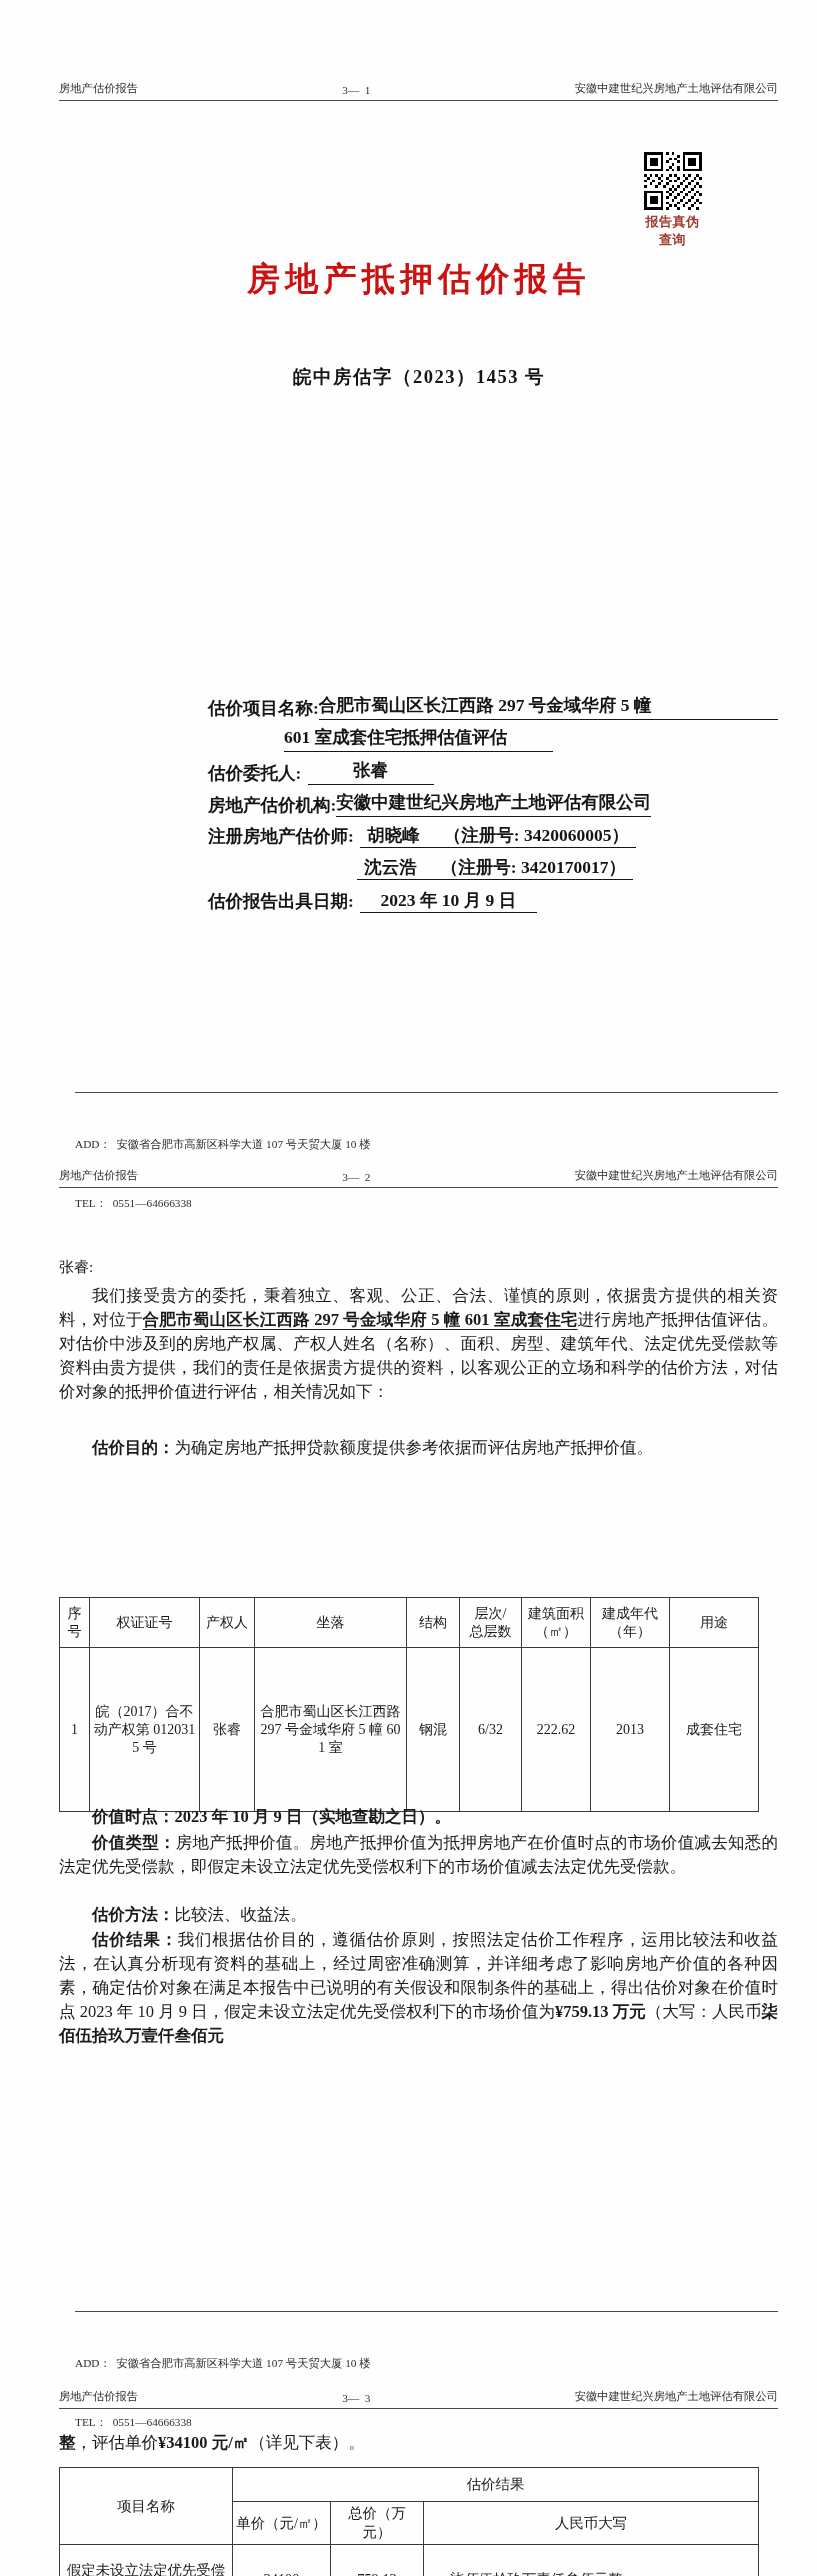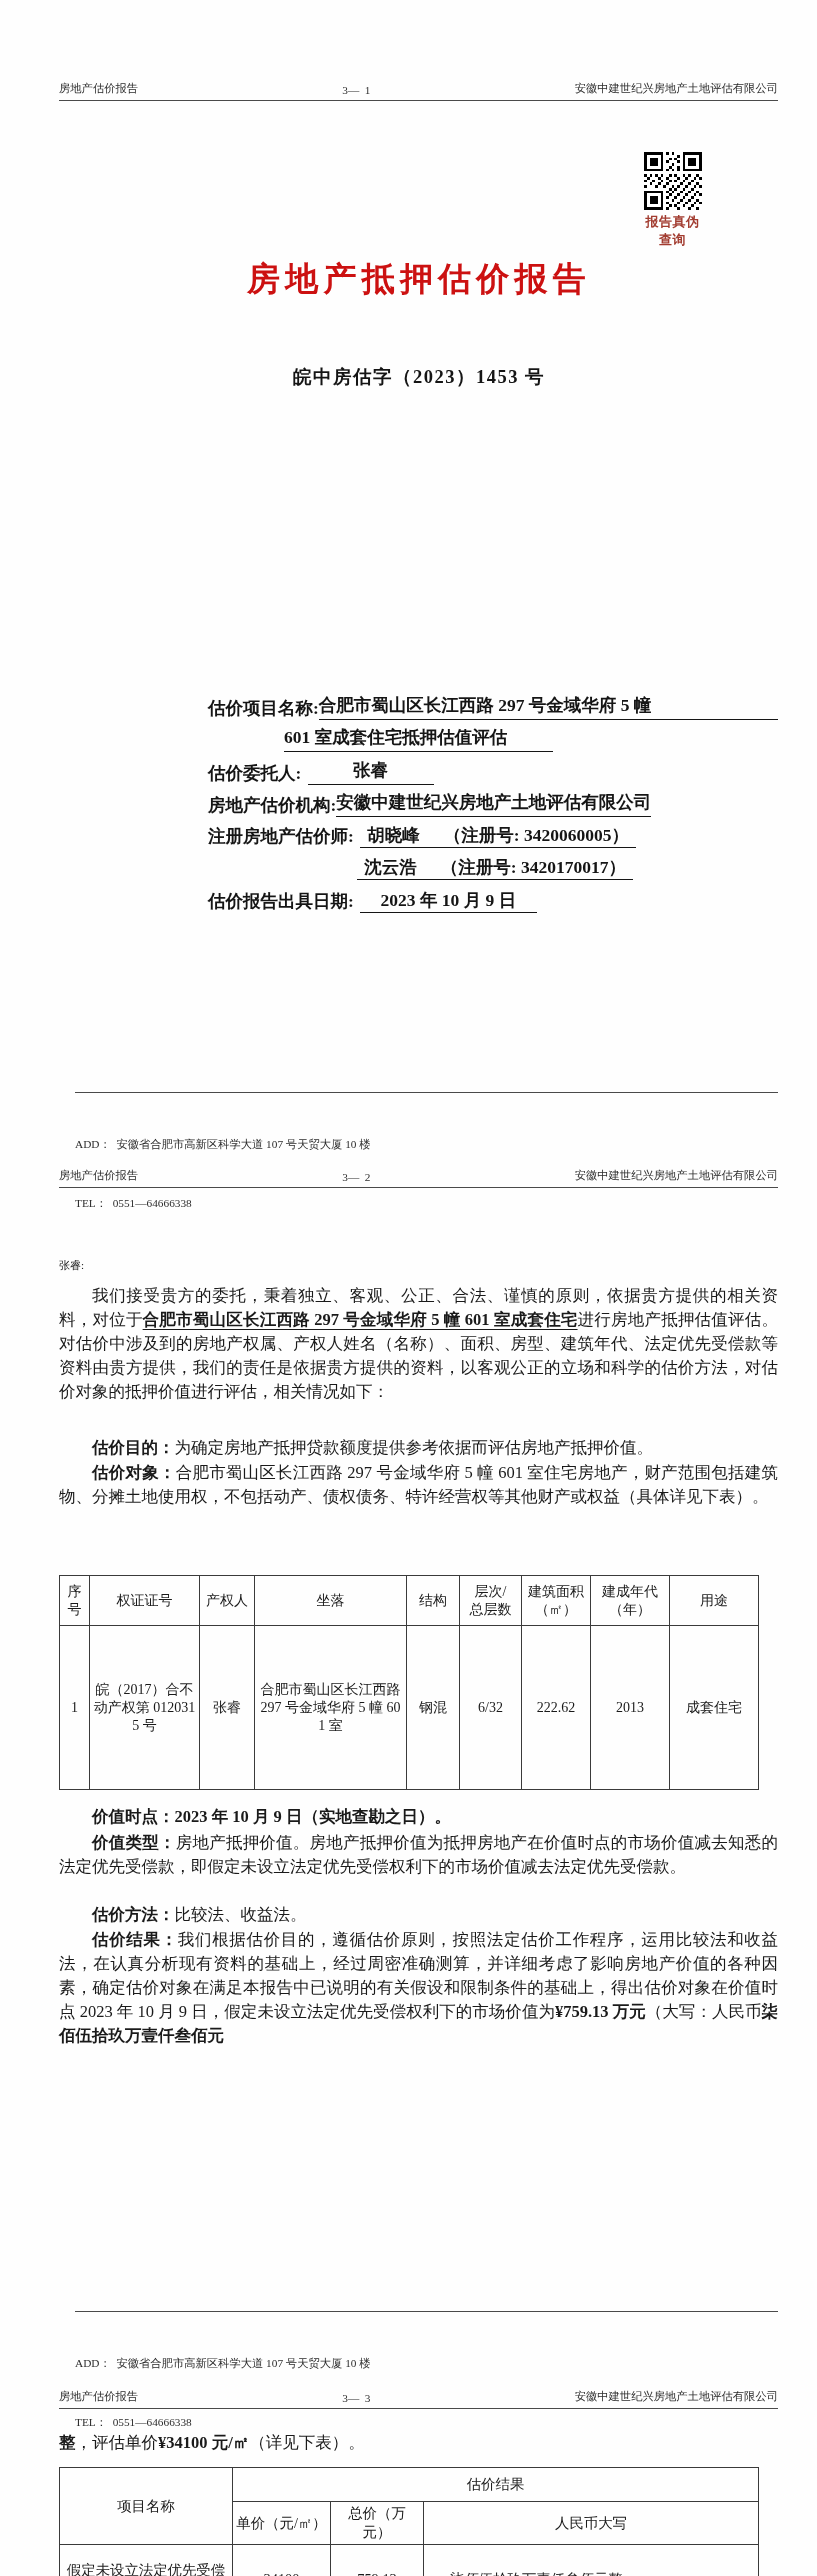--- a/index.html
+++ b/index.html
@@ -49,33 +49,33 @@
   .v2{margin-left:76px;padding-right:46px;}
   .v3{margin-left:6.2px;width:126px;text-align:center;}
   .v5{margin-left:6.2px;padding:0 7.2px;}
   .gap{display:inline-block;width:24px;}
   .r6 .u{margin-left:149px;}
   .v7{margin-left:6.2px;padding:0 20.6px;}
 
   
   .letter-title{position:absolute;top:58px;left:0;width:100%;text-align:center;
     font-size:20.6px;font-weight:bold;letter-spacing:4.1px;color:#141414;}
-  .salutation{position:absolute;top:101px;left:59px;font-size:11px;color:#141414;}
+  .salutation{position:absolute;top:101px;left:59px;font-size:15px;color:#141414;}
   .para{position:absolute;left:59px;right:60px;font-size:16.5px;line-height:24px;
     text-align:justify;text-indent:33px;color:#1a1a1a;}
   .pp1{top:127px;} .pp-purpose{top:279px;} .pp-object{top:304px;}
   .pp-time{top:648px;} .pp-type{top:674px;} .pp-method{top:746px;} .pp-result{top:771px;}
   .b{font-weight:bold;}
   .bu{font-weight:bold;text-decoration:underline;text-underline-offset:3.6px;}
 
   
   table.t{border-collapse:collapse;table-layout:fixed;position:absolute;left:59px;width:699px;}
   .t th,.t td{border:1px solid #3a3a3a;text-align:center;vertical-align:middle;
     padding:2.1px 3.1px;font-weight:normal;color:#1a1a1a;word-break:break-all;}
-  .t1{top:418px;font-size:14px;}
+  .t1{top:440px;font-size:14px;}
   .t1 thead th{height:45px;}
   .t1 tbody td{height:159px;}
   .pre{white-space:pre-line;}
   .t2{top:87px;font-size:14.4px;}
   .t2 .hr1 th{height:29px;}
   .t2 .hr2 th{height:29px;}
   .t2 .dr1 td{height:65px;}
   .t2 td.caps{text-align:left;padding-left:26px;}
 
   
@@ -160,23 +160,20 @@
     <div class="salutation">张睿:</div>
 
     <div class="para pp1">
       <span>我们接受贵方的委托，秉着独立、客观、公正、合法、谨慎的原则，依据贵方提供的相关资料，对位于</span><span class="bu">合肥市蜀山区长江西路 297 号金域华府 5 幢 601 室成套住宅</span><span>进行房地产抵押估值评估。对估价中涉及到的房地产权属、产权人姓名（名称）、面积、房型、建筑年代、法定优先受偿款等资料由贵方提供，我们的责任是依据贵方提供的资料，以客观公正的立场和科学的估价方法，对估价对象的抵押价值进行评估，相关情况如下：</span>
     </div>
 
     <div class="para pp-purpose">
       <span class="b">估价目的：</span><span>为确定房地产抵押贷款额度提供参考依据而评估房地产抵押价值。</span>
     </div>
 
-    <div class="para pp-object">
-      <span class="b">估价对象：</span><span>合肥市蜀山区长江西路 297 号金域华府 5 幢 601 室住宅房地产，财产范围包括建筑物、分摊土地使用权，不包括动产、债权债务、特许经营权等其他财产或权益（具体详见下表）。</span>
-    </div>
 
     <table class="t t1">
       <colgroup>
         <col style="width:30px">
           <col style="width:110px">
           <col style="width:55px">
           <col style="width:152px">
           <col style="width:53px">
           <col style="width:62px">
           <col style="width:69px">

